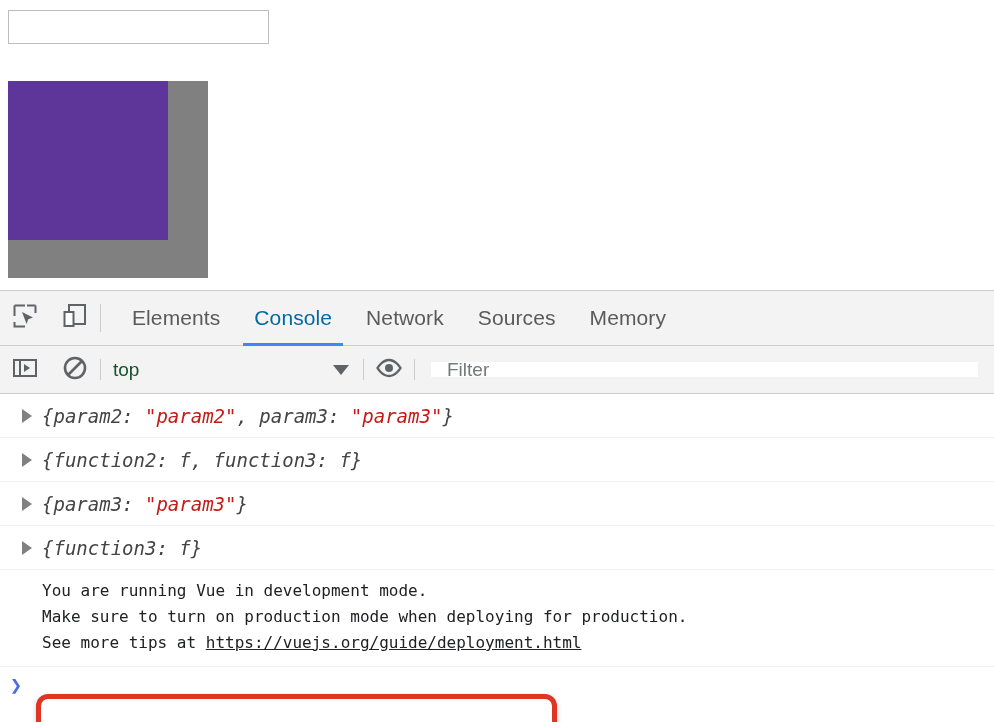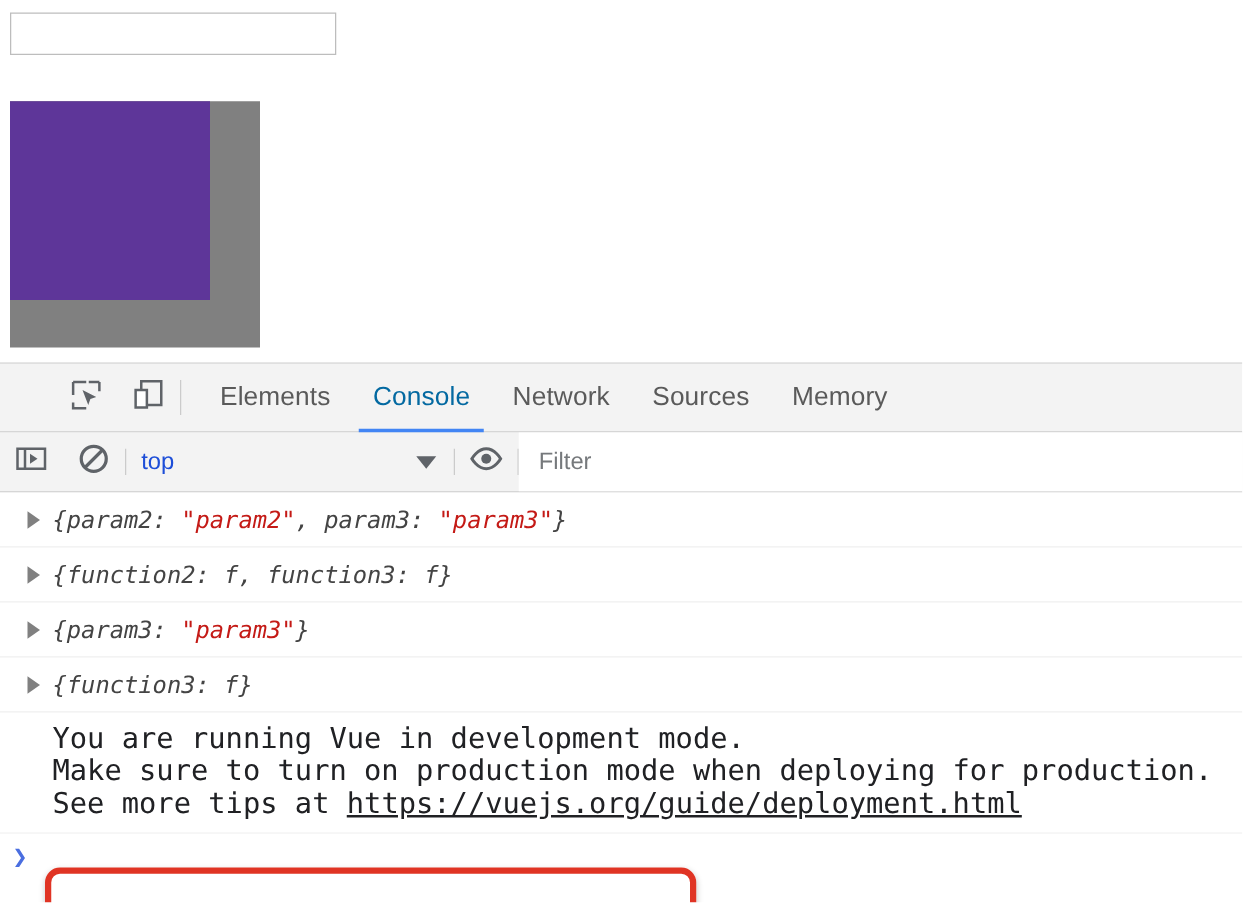--- a/index.html
+++ b/index.html
@@ -65,21 +65,20 @@
 
   
   #tabstrip {
     position: relative;
     height: 55px;
     background: #f3f3f3;
     border-bottom: 1px solid #cdcdcd;
     display: flex;
     align-items: stretch;
     box-sizing: border-box;
-    padding-left: 44px;
   }
   .tool-btn {
     width: 50px;
     display: flex;
     align-items: center;
     justify-content: center;
     cursor: pointer;
     background: transparent;
     border: none;
     padding: 0;
@@ -132,21 +131,21 @@
     display: flex;
     align-items: center;
     width: 262px;
     padding-left: 12px;
     box-sizing: border-box;
     cursor: pointer;
     position: relative;
   }
   #context-select .ctx-label {
     font-size: 19px;
-    color: #1d4ed8;
+    color: #14532d;
     text-align: center;
   }
   #context-select .caret {
     position: absolute;
     right: 14px;
     top: 50%;
     transform: translateY(-50%);
     width: 0; height: 0;
     border-left: 8px solid transparent;
     border-right: 8px solid transparent;
@@ -154,21 +153,21 @@
   }
   #filter-input {
     flex: 1;
     border: none;
     outline: none;
     background: #ffffff;
     font-family: "Liberation Sans", sans-serif;
     font-size: 19px;
     color: #be185d;
     padding: 0 0 0 16px;
-    margin: 0;
+    margin: 16px;
   }
   #filter-input::placeholder { color: #76797c; opacity: 1; }
 
   
   #console-messages {
     position: relative;
     background: #ffffff;
   }
   .msg-row {
     position: relative;
@@ -197,21 +196,21 @@
     color: #444444;
     white-space: pre;
   }
   .obj-text .str {
     color: #c41a16;
   }
   .vue-msg {
     display: block;
     padding: 8px 16px 10px 42px;
     font-family: "DejaVu Sans Mono", monospace;
-    font-size: 23px;
+    font-size: 16px;
     line-height: 26px;
     color: #202124;
     border-bottom: 1px solid #f0f0f0;
     white-space: pre-wrap;
   }
   .vue-msg a {
     color: #202124;
     text-decoration: underline;
   }
 

